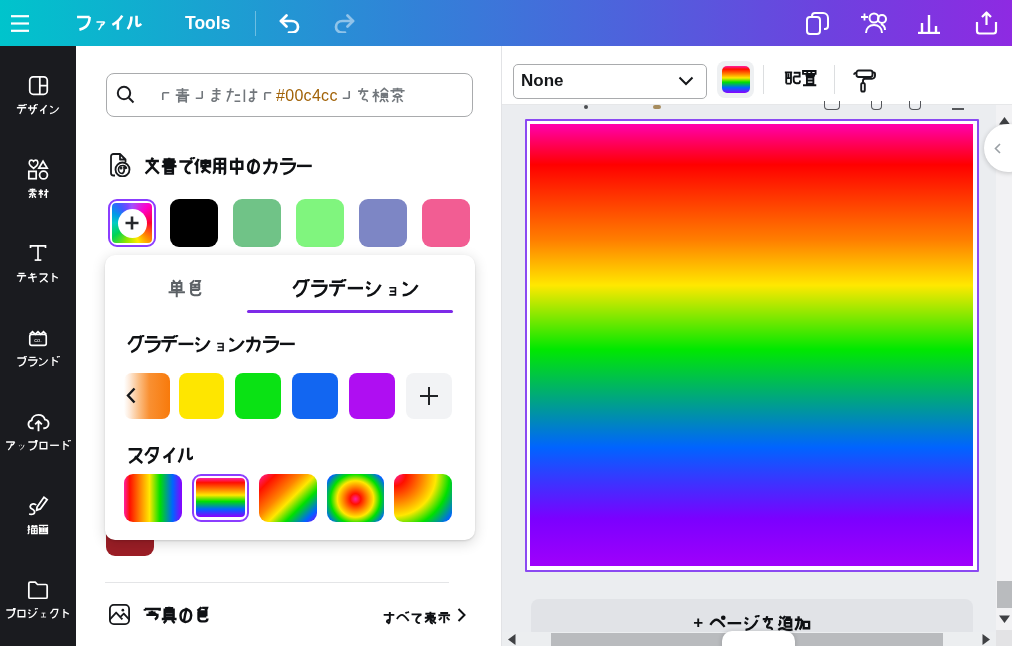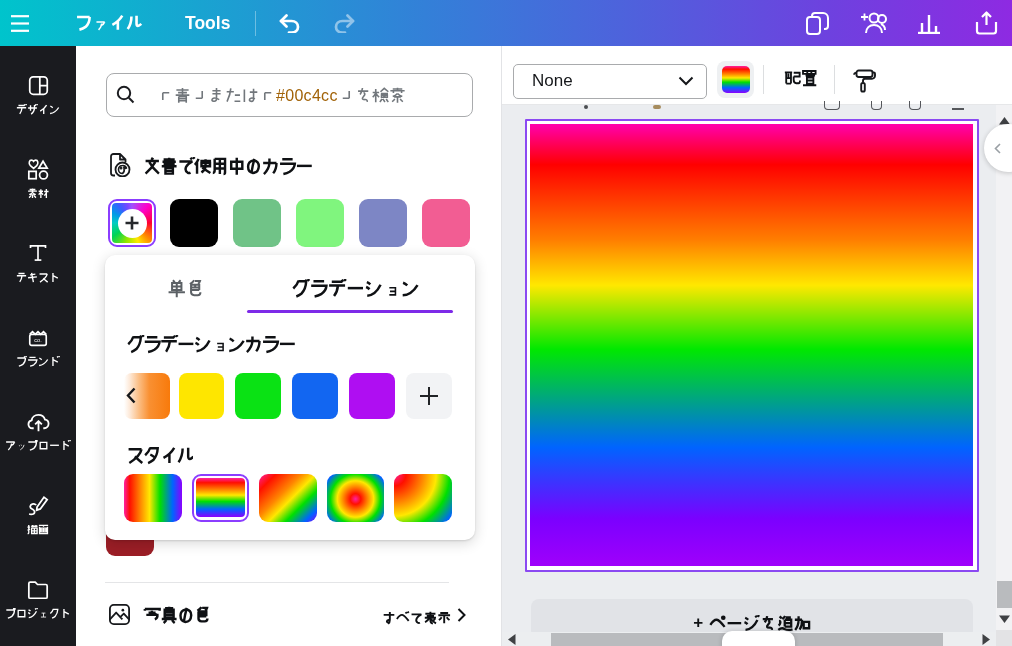--- a/index.html
+++ b/index.html
@@ -492,21 +492,21 @@
         </svg></div>
       <div class="a" style="left:19.5px;top:218.5px;width:57.5px;height:48px;border-radius:9px;background:linear-gradient(to right,#ff20a0 0%,#ff1000 10%,#ff8500 28%,#ffe800 44%,#00e000 62%,#0064ff 84%,#8c00ff 100%)"></div>
       <div class="a" style="left:87px;top:218.5px;width:57.5px;height:48px;border-radius:9px;border:2.5px solid #8b3dff"></div>
       <div class="a" style="left:91.5px;top:223.0px;width:48.5px;height:39px;border-radius:4px;background:linear-gradient(to bottom,#ff20a0 0%,#ff1000 12%,#ff8500 30%,#ffe800 44%,#00e000 60%,#0064ff 80%,#8c00ff 100%)"></div>
       <div class="a" style="left:154.5px;top:218.5px;width:57.5px;height:48px;border-radius:9px;background:linear-gradient(135deg,#ff20a0 0%,#ff1000 16%,#ff8500 40%,#ffe800 54%,#00e000 70%,#0064ff 88%,#8c00ff 100%)"></div>
       <div class="a" style="left:222px;top:218.5px;width:57.5px;height:48px;border-radius:9px;background:radial-gradient(circle at 50% 52%, #ff20a0 0%,#ff1000 14%,#ff8500 32%,#ffe800 48%,#00e000 66%,#0064ff 88%,#8c00ff 104%)"></div>
       <div class="a" style="left:289.5px;top:218.5px;width:57.5px;height:48px;border-radius:9px;background:radial-gradient(circle at 0% 0%, #ff20a0 0%,#ff1000 16%,#ff8500 38%,#ffe800 56%,#00e000 74%,#0064ff 94%,#8c00ff 108%)"></div>
     </div>
     <div class="a" style="left:502px;top:46px;width:510px;height:59px;background:#fff;border-bottom:1px solid #e6e7e9">
       <div class="a" style="left:11px;top:18px;width:194px;height:35px;border:1px solid #a9abad;border-radius:5px"></div>
-      <div class="a" style="left:30px;top:25px;font-size:17px;font-weight:normal;color:#15171a">None</div>
+      <div class="a" style="left:19px;top:25px;font-size:17px;font-weight:bold;color:#15171a">None</div>
       <svg class="a" style="left:176px;top:30px" width="16" height="10" viewBox="0 0 16 10">
         <path d="M1.5 1.5 L8 8 L14.5 1.5" fill="none" stroke="#15171a" stroke-width="2"></path>
       </svg>
       <div class="a" style="left:215px;top:15px;width:37px;height:37px;border-radius:8px;background:#eef0f2"></div>
       <div class="a" style="left:219.5px;top:20px;width:28px;height:27px;border-radius:5px;background:linear-gradient(to bottom,#ff20a0 0%,#ff1000 12%,#ff8500 30%,#ffe800 44%,#00e000 60%,#0064ff 80%,#8c00ff 100%)"></div>
       <div class="a" style="left:261px;top:19px;width:1px;height:29px;background:#dcdee0"></div>
       <div class="a" style="left:282px;top:24px"><svg width="33.6" height="17" viewBox="0 0 197.6 100" style="vertical-align:-3px">
           <g fill="none" stroke="#0f1114" stroke-width="10.9" stroke-linecap="butt">
             <g transform="translate(0.0,0)">
               <path d="M5 14 H48 M13 14 V80 M41 14 V80 M13 48 H41 M26 20 V48 M13 80 H41 M57 16 H92 V38 H57 M57 38 V58 Q57 78 72 78 H86 Q94 78 94 62"></path>

